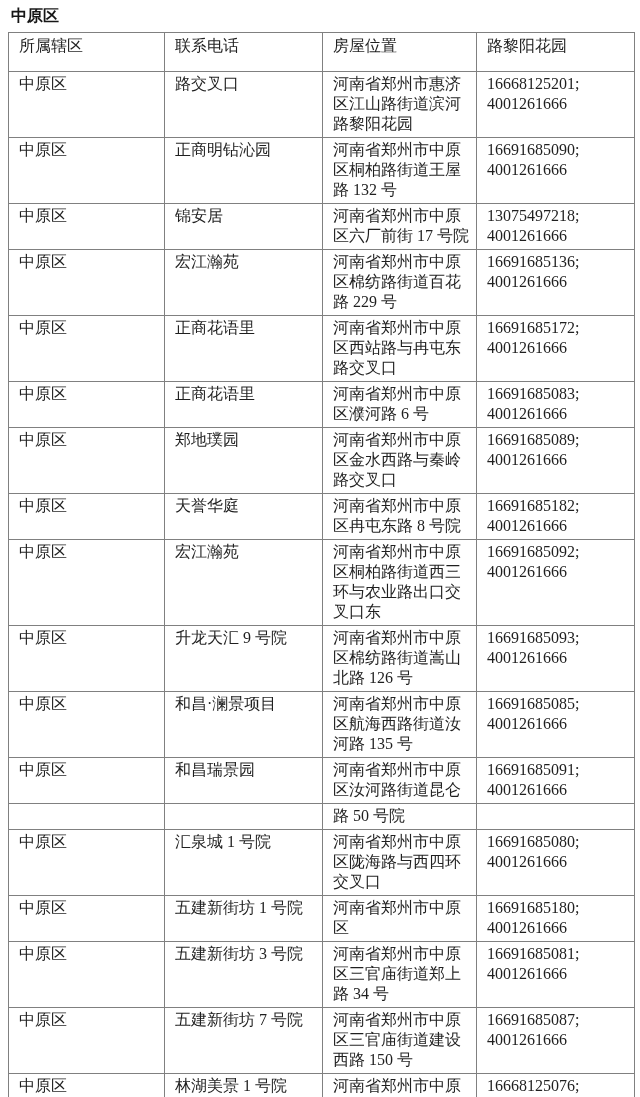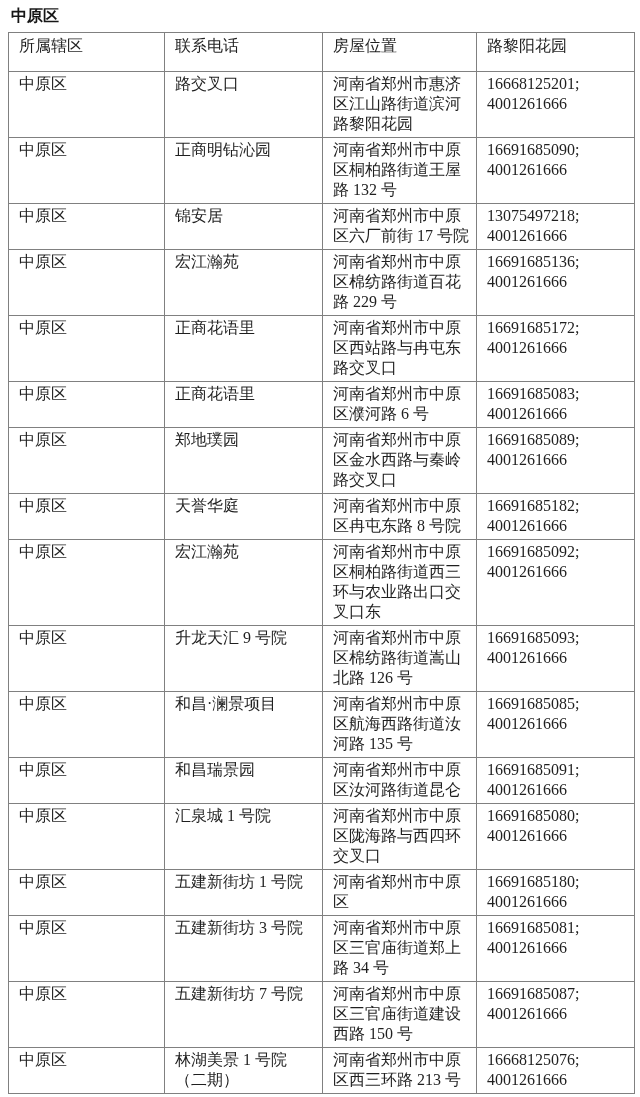--- a/index.html
+++ b/index.html
@@ -175,20 +175,26 @@
         </tr>
         <tr>
           <td>中原区</td>
           <td>和昌瑞景园</td>
           <td>河南省郑州市中原
 区汝河路街道昆仑</td>
           <td>16691685091;
 4001261666</td>
         </tr>
         <tr>
+          <td></td>
+          <td></td>
+          <td>路 50 号院</td>
+          <td></td>
+        </tr>
+        <tr>
           <td>中原区</td>
           <td>汇泉城 1 号院</td>
           <td>河南省郑州市中原
 区陇海路与西四环
 交叉口</td>
           <td>16691685080;
 4001261666</td>
         </tr>
         <tr>
           <td>中原区</td>

